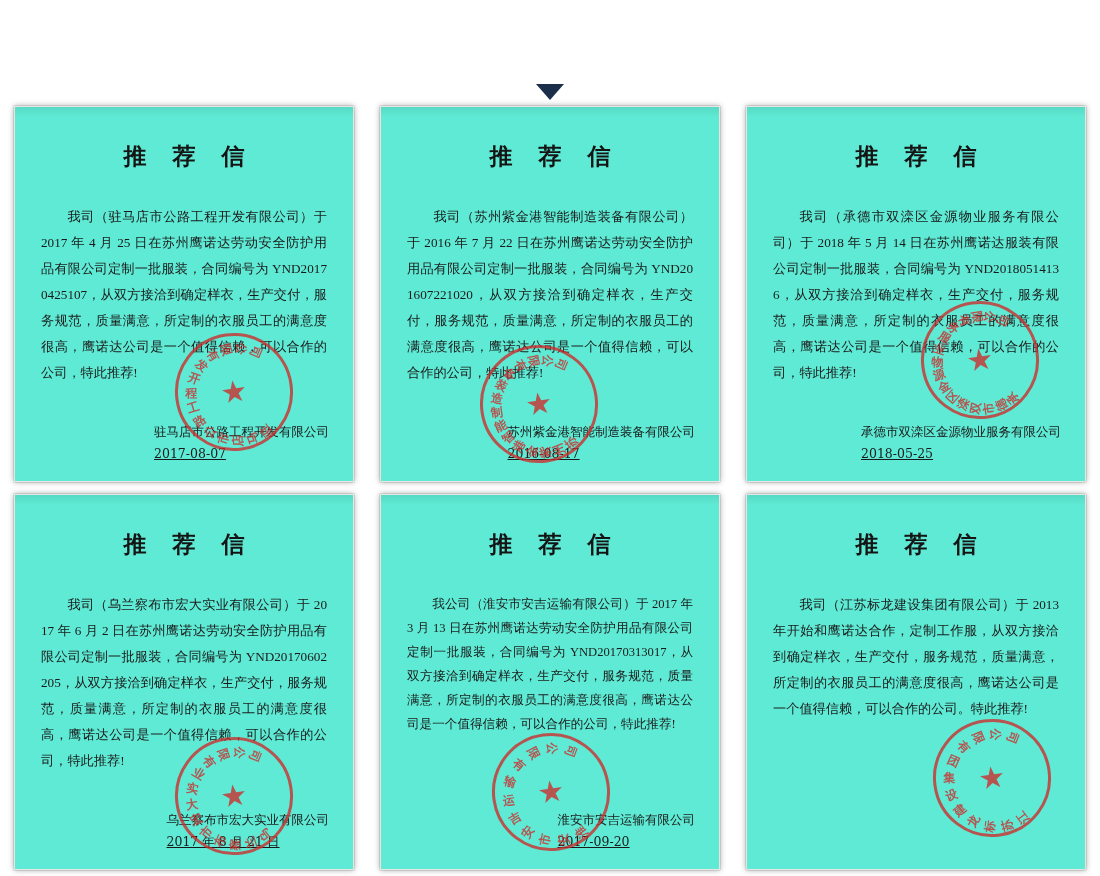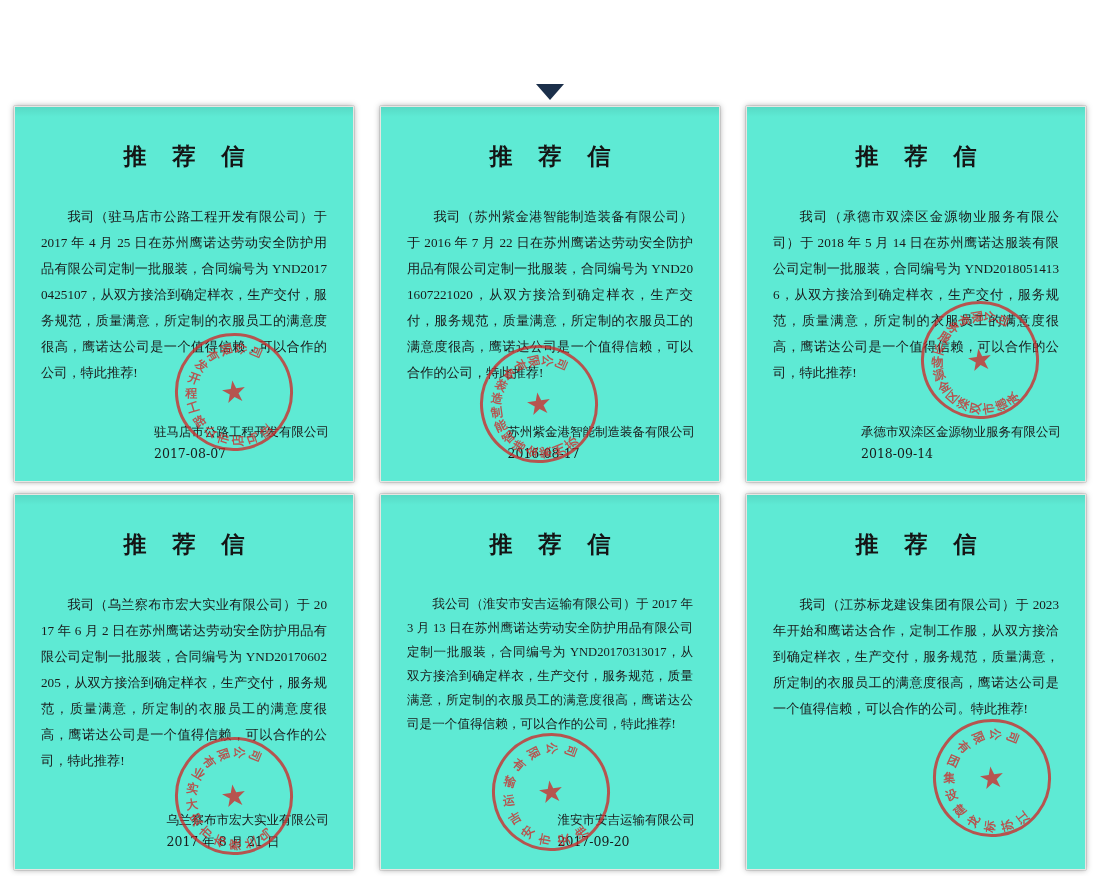--- a/index.html
+++ b/index.html
@@ -132,21 +132,21 @@
     right: 24px;
     bottom: 16px;
     text-align: left;
     font-family: "DejaVu Serif", serif;
     font-size: 12.5px;
     color: #1a1a1a;
     line-height: 22px;
     z-index: 3;
   }
   .sign-company { white-space: nowrap; }
-  .sign-date { white-space: nowrap; }
+  .sign-date { white-space: nowrap; text-decoration: underline; }
 
   
   .stamp {
     position: absolute;
     width: 118px;
     height: 118px;
     border: 3px solid #cf2a2a;
     border-radius: 50%;
     opacity: 0.78;
     z-index: 4;
@@ -275,21 +275,21 @@
             <span style="transform: rotate(-33.125deg) translate(0px, -46px) rotate(90deg) translate(-50%, -50%);">务</span>
             <span style="transform: rotate(-16.875deg) translate(0px, -46px) rotate(90deg) translate(-50%, -50%);">有</span>
             <span style="transform: rotate(-0.625deg) translate(0px, -46px) rotate(90deg) translate(-50%, -50%);">限</span>
             <span style="transform: rotate(15.625deg) translate(0px, -46px) rotate(90deg) translate(-50%, -50%);">公</span>
             <span style="transform: rotate(31.875deg) translate(0px, -46px) rotate(90deg) translate(-50%, -50%);">司</span>
           </div>
         <div class="star">★</div>
       </div>
       <div class="sign-block">
         <div class="sign-company">承德市双滦区金源物业服务有限公司</div>
-        <div class="sign-date">2018-09-14</div>
+        <div class="sign-date">2018-05-25</div>
       </div>
     </div>
   </div>
 
   <div class="cell">
     <div class="letter">
       <div class="letter-title">推 荐 信</div>
       <div class="letter-body">我司（乌兰察布市宏大实业有限公司）于 2017 年 6 月 2 日在苏州鹰诺达劳动安全防护用品有限公司定制一批服装，合同编号为 YND20170602205，从双方接洽到确定样衣，生产交付，服务规范，质量满意，所定制的衣服员工的满意度很高，鹰诺达公司是一个值得信赖，可以合作的公司，特此推荐!</div>
       <div class="stamp stamp-4">
         <div class="stamp-text">
@@ -339,21 +339,21 @@
       <div class="sign-block">
         <div class="sign-company">淮安市安吉运输有限公司</div>
         <div class="sign-date">2017-09-20</div>
       </div>
     </div>
   </div>
 
   <div class="cell">
     <div class="letter">
       <div class="letter-title">推 荐 信</div>
-      <div class="letter-body">我司（江苏标龙建设集团有限公司）于 2023 年开始和鹰诺达合作，定制工作服，从双方接洽到确定样衣，生产交付，服务规范，质量满意，所定制的衣服员工的满意度很高，鹰诺达公司是一个值得信赖，可以合作的公司。特此推荐!</div>
+      <div class="letter-body">我司（江苏标龙建设集团有限公司）于 2013 年开始和鹰诺达合作，定制工作服，从双方接洽到确定样衣，生产交付，服务规范，质量满意，所定制的衣服员工的满意度很高，鹰诺达公司是一个值得信赖，可以合作的公司。特此推荐!</div>
       <div class="stamp stamp-6">
         <div class="stamp-text">
             <span style="transform: rotate(-209.167deg) translate(0px, -46px) rotate(90deg) translate(-50%, -50%);">江</span>
             <span style="transform: rotate(-187.5deg) translate(0px, -46px) rotate(90deg) translate(-50%, -50%);">苏</span>
             <span style="transform: rotate(-165.833deg) translate(0px, -46px) rotate(90deg) translate(-50%, -50%);">标</span>
             <span style="transform: rotate(-144.167deg) translate(0px, -46px) rotate(90deg) translate(-50%, -50%);">龙</span>
             <span style="transform: rotate(-122.5deg) translate(0px, -46px) rotate(90deg) translate(-50%, -50%);">建</span>
             <span style="transform: rotate(-100.833deg) translate(0px, -46px) rotate(90deg) translate(-50%, -50%);">设</span>
             <span style="transform: rotate(-79.1667deg) translate(0px, -46px) rotate(90deg) translate(-50%, -50%);">集</span>
             <span style="transform: rotate(-57.5deg) translate(0px, -46px) rotate(90deg) translate(-50%, -50%);">团</span>

